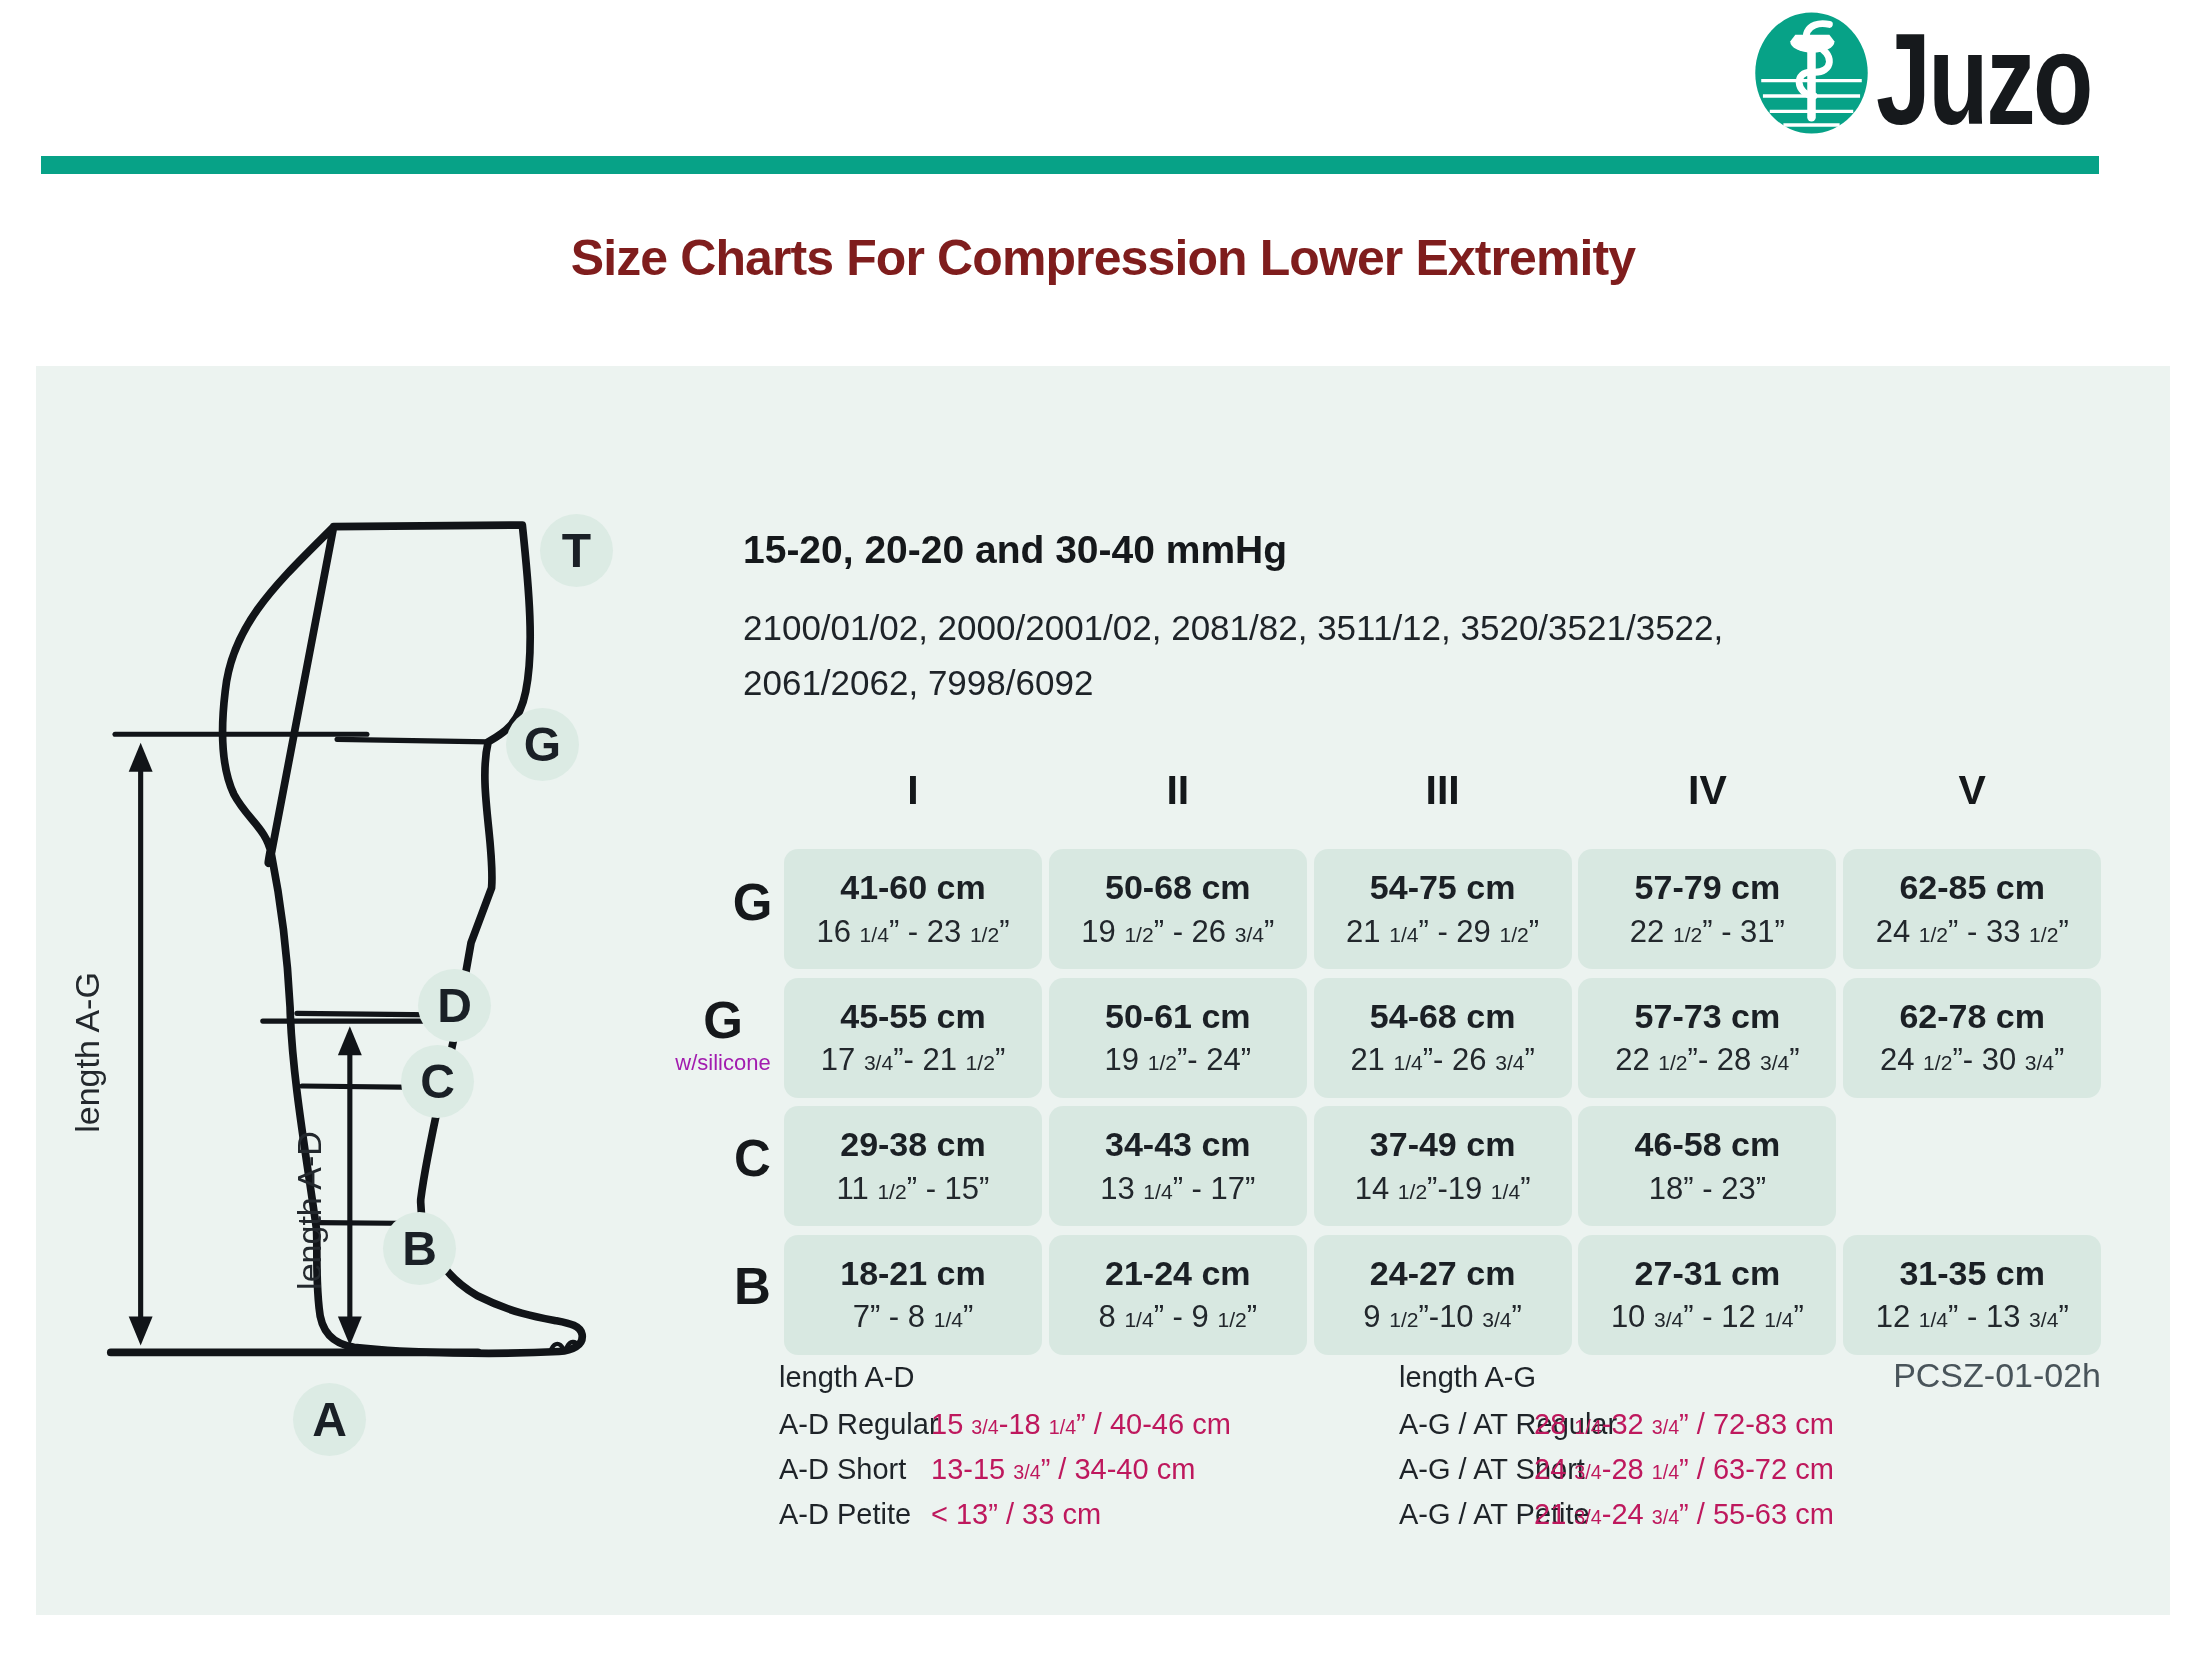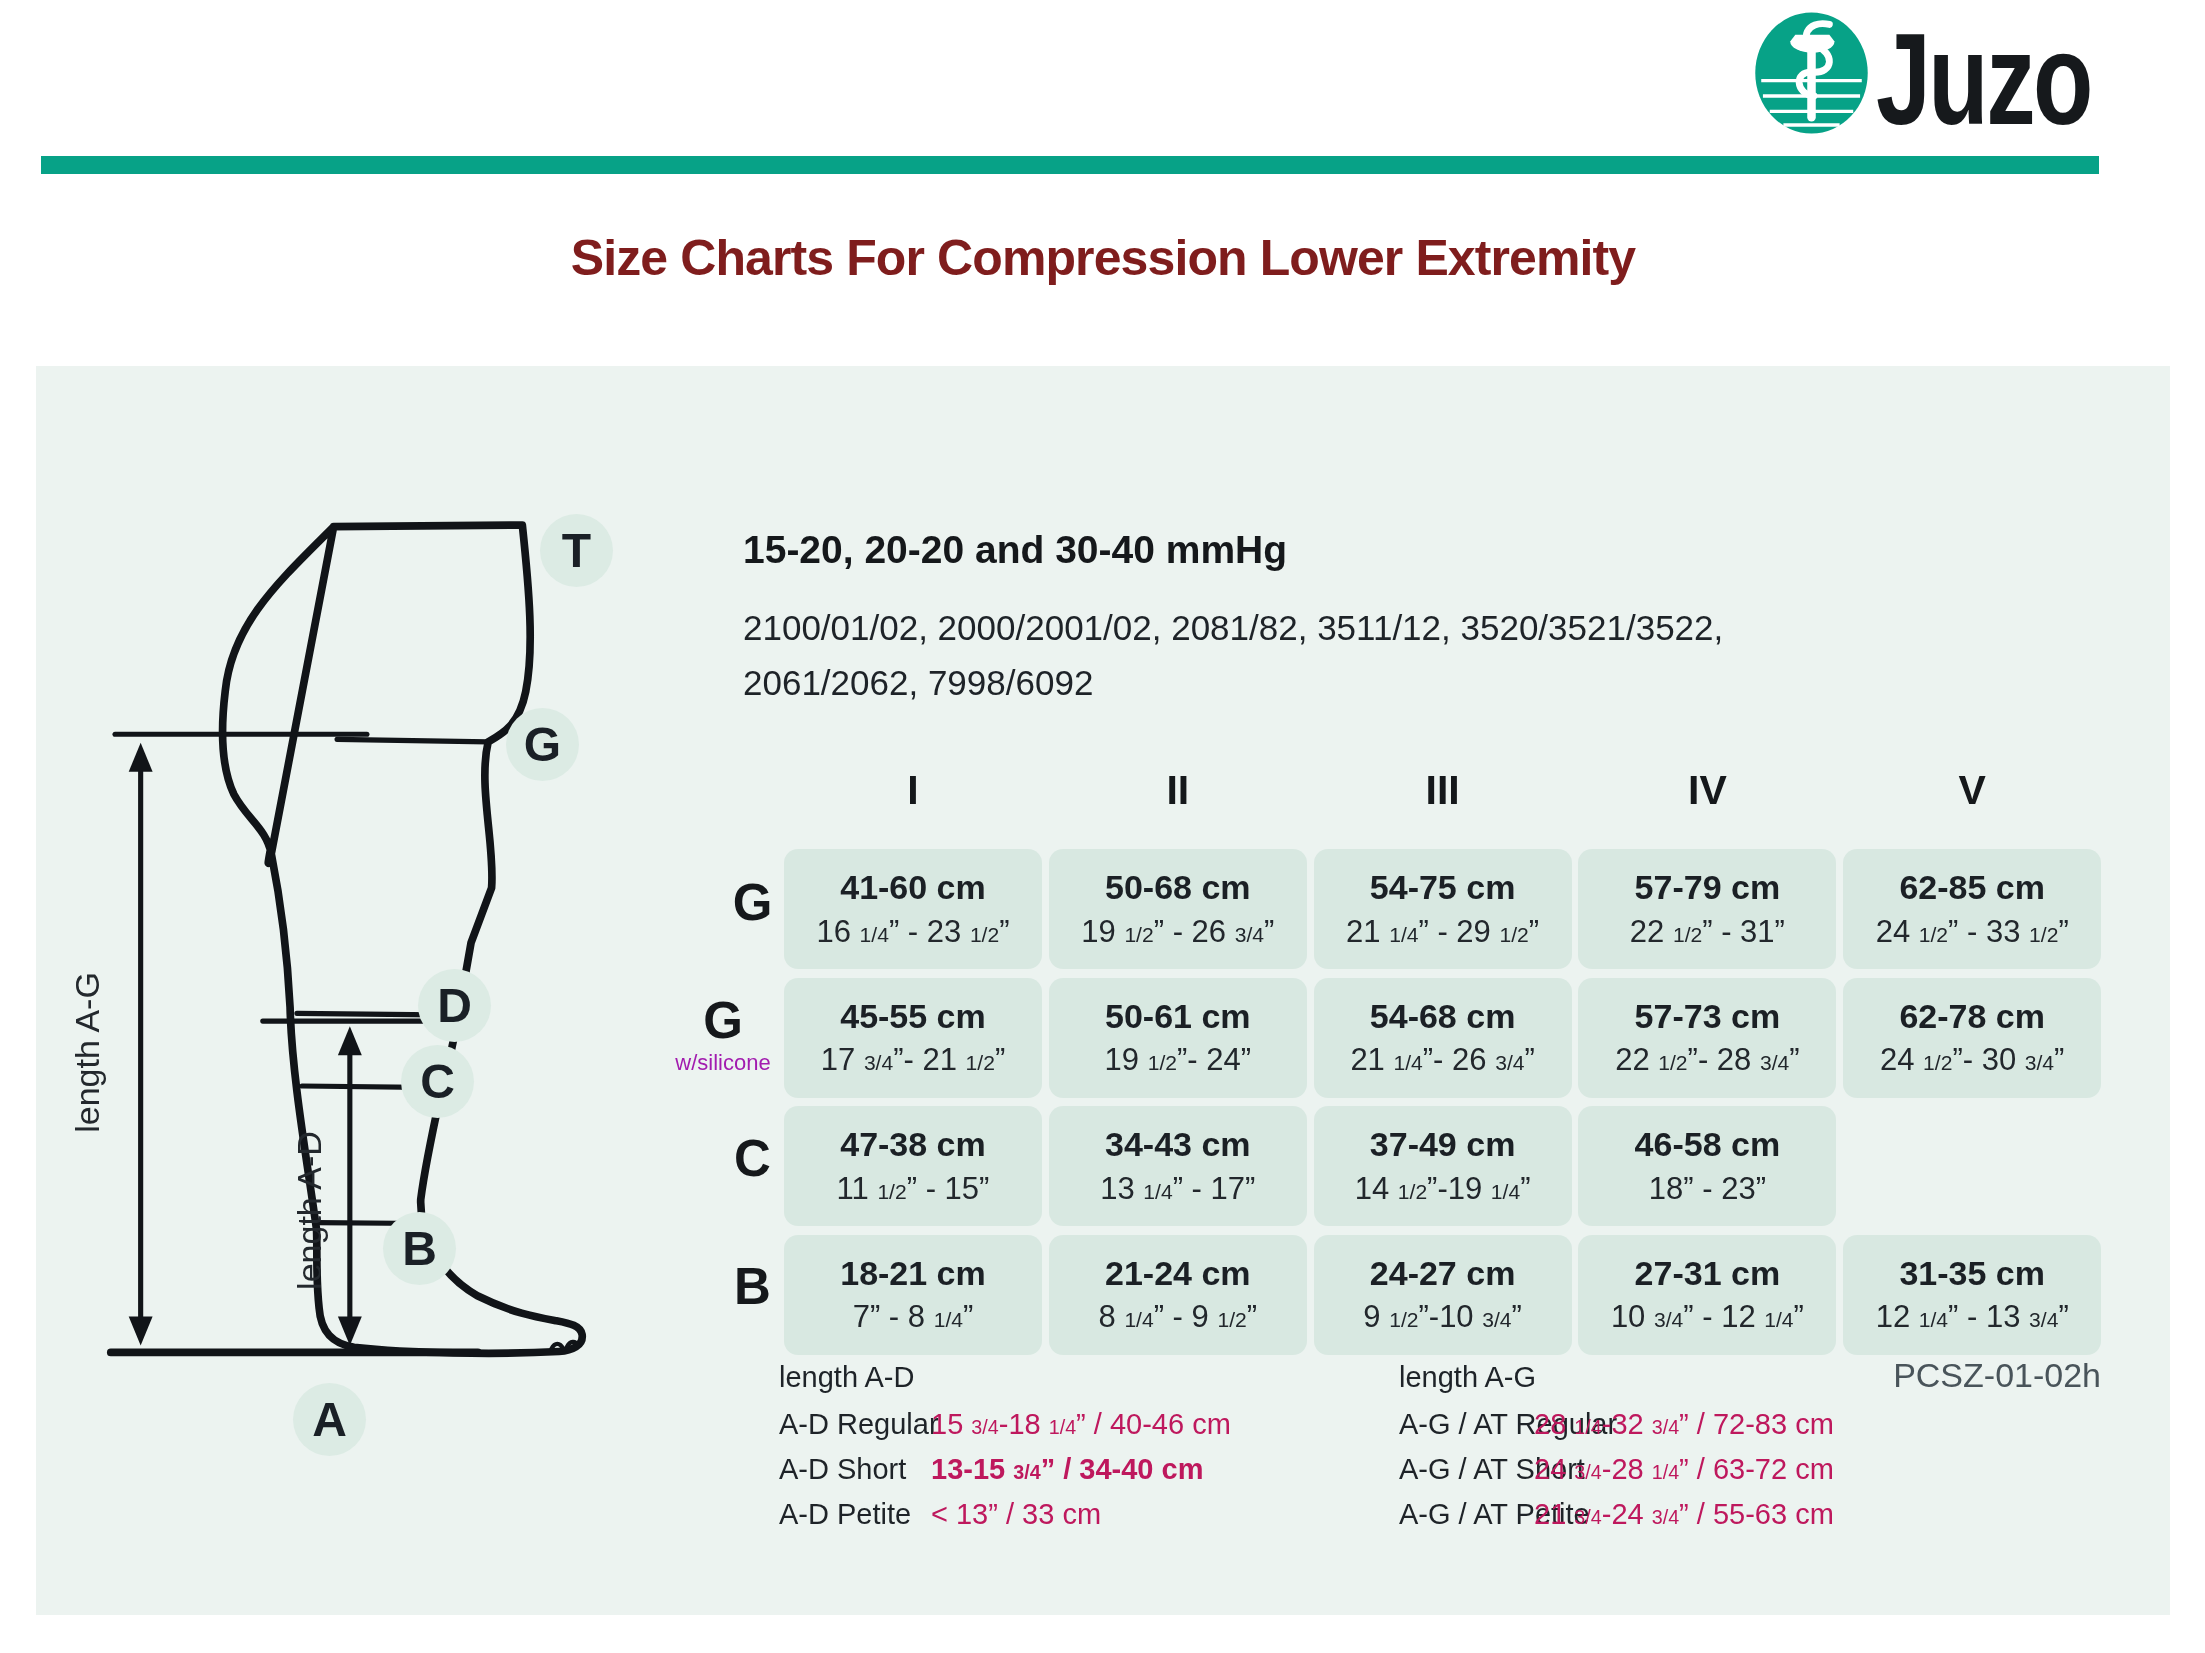--- a/index.html
+++ b/index.html
@@ -195,21 +195,21 @@
           <div class="cm">57-73 cm</div>
           <div class="in fx">22 <span class="fr">1/2</span>”- 28 <span class="fr">3/4</span>”</div>
         </div>
       <div class="tcell">
           <div class="cm">62-78 cm</div>
           <div class="in fx">24 <span class="fr">1/2</span>”- 30 <span class="fr">3/4</span>”</div>
         </div>
     </div>
     <div class="trow">
       <div class="tcell">
-          <div class="cm">47-38 cm</div>
+          <div class="cm">29-38 cm</div>
           <div class="in fx">11 <span class="fr">1/2</span>” - 15”</div>
         </div>
       <div class="tcell">
           <div class="cm">34-43 cm</div>
           <div class="in fx">13 <span class="fr">1/4</span>” - 17”</div>
         </div>
       <div class="tcell">
           <div class="cm">37-49 cm</div>
           <div class="in fx">14 <span class="fr">1/2</span>”-19 <span class="fr">1/4</span>”</div>
         </div>
@@ -241,21 +241,21 @@
         </div>
     </div>
   </div>
 
   <div id="doc-code" class="abs" style="left:1845px;top:1356px;width:256px;">PCSZ-01-02h</div>
 
   <div class="lenhead abs" style="left:779px;top:1361px;">length A-D</div>
   <div class="lenlab abs" style="left:779px;top:1408px;">A-D Regular</div>
   <div class="lenval abs fx" style="left:931px;top:1408px;">15 <span class="fr">3/4</span>-18 <span class="fr">1/4</span>” / 40-46 cm</div>
   <div class="lenlab abs" style="left:779px;top:1453px;">A-D Short</div>
-  <div class="lenval abs fx" style="left:931px;top:1453px;font-weight:bold;">13-15 <span class="fr">3/4</span>” / 34-40 cm</div>
+  <div class="lenval abs fx" style="left:931px;top:1453px;">13-15 <span class="fr">3/4</span>” / 34-40 cm</div>
   <div class="lenlab abs" style="left:779px;top:1498px;">A-D Petite</div>
   <div class="lenval abs fx" style="left:931px;top:1498px;">&lt; 13” / 33 cm</div>
 
   <div class="lenhead abs" style="left:1399px;top:1361px;">length A-G</div>
   <div class="lenlab abs" style="left:1399px;top:1408px;">A-G / AT Regular</div>
   <div class="lenval abs fx" style="left:1534px;top:1408px;">28 <span class="fr">1/4</span>-32 <span class="fr">3/4</span>” / 72-83 cm</div>
   <div class="lenlab abs" style="left:1399px;top:1453px;">A-G / AT Short</div>
   <div class="lenval abs fx" style="left:1534px;top:1453px;">24 <span class="fr">3/4</span>-28 <span class="fr">1/4</span>” / 63-72 cm</div>
   <div class="lenlab abs" style="left:1399px;top:1498px;">A-G / AT Petite</div>
   <div class="lenval abs fx" style="left:1534px;top:1498px;">21 <span class="fr">3/4</span>-24 <span class="fr">3/4</span>” / 55-63 cm</div>

